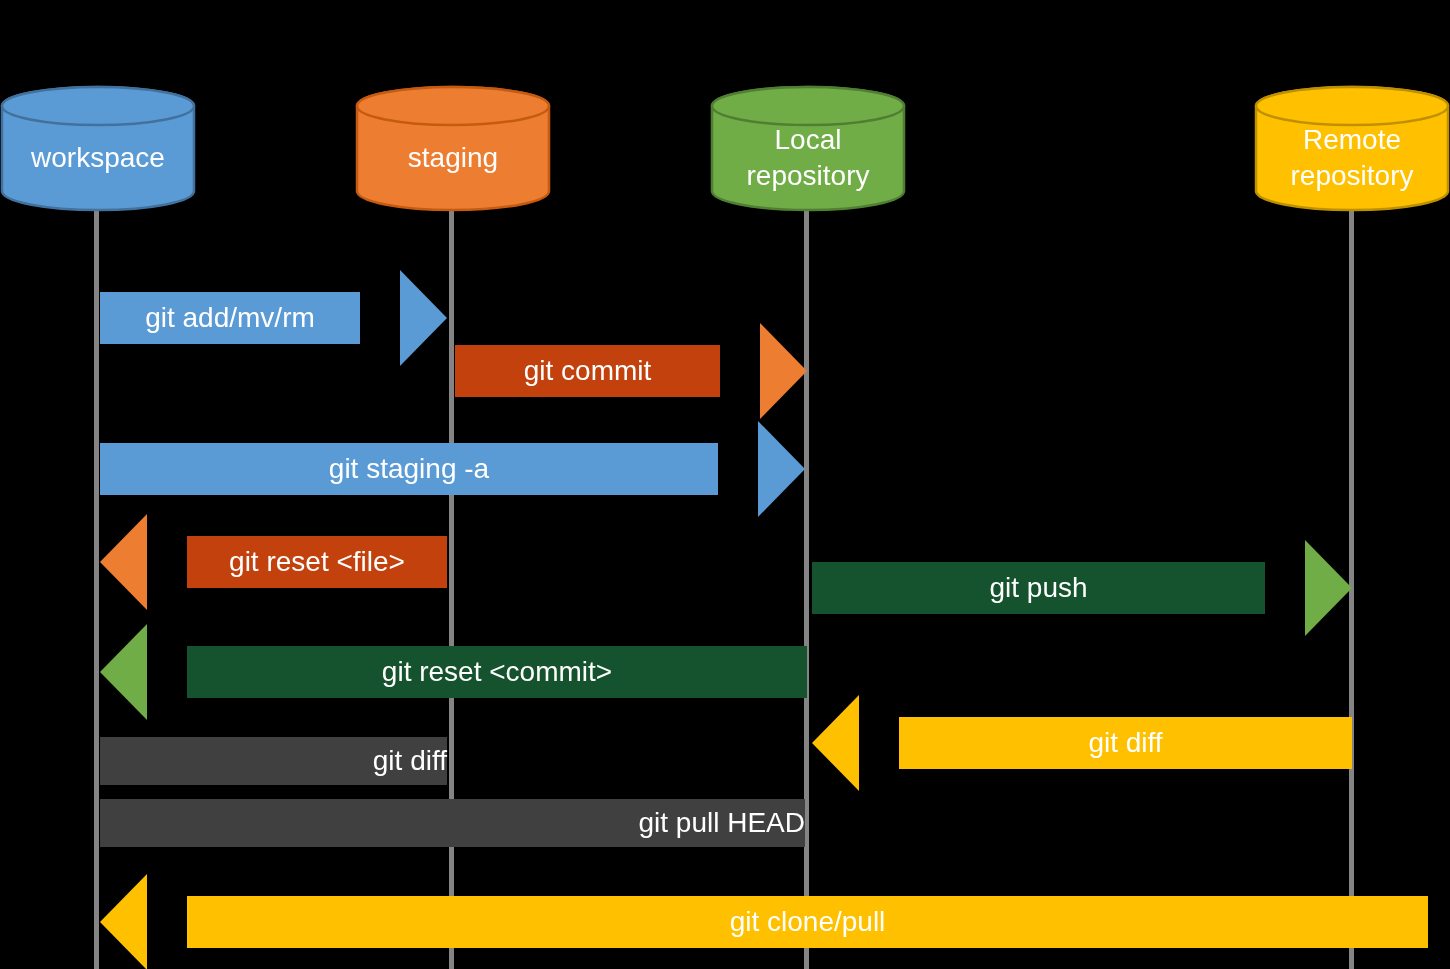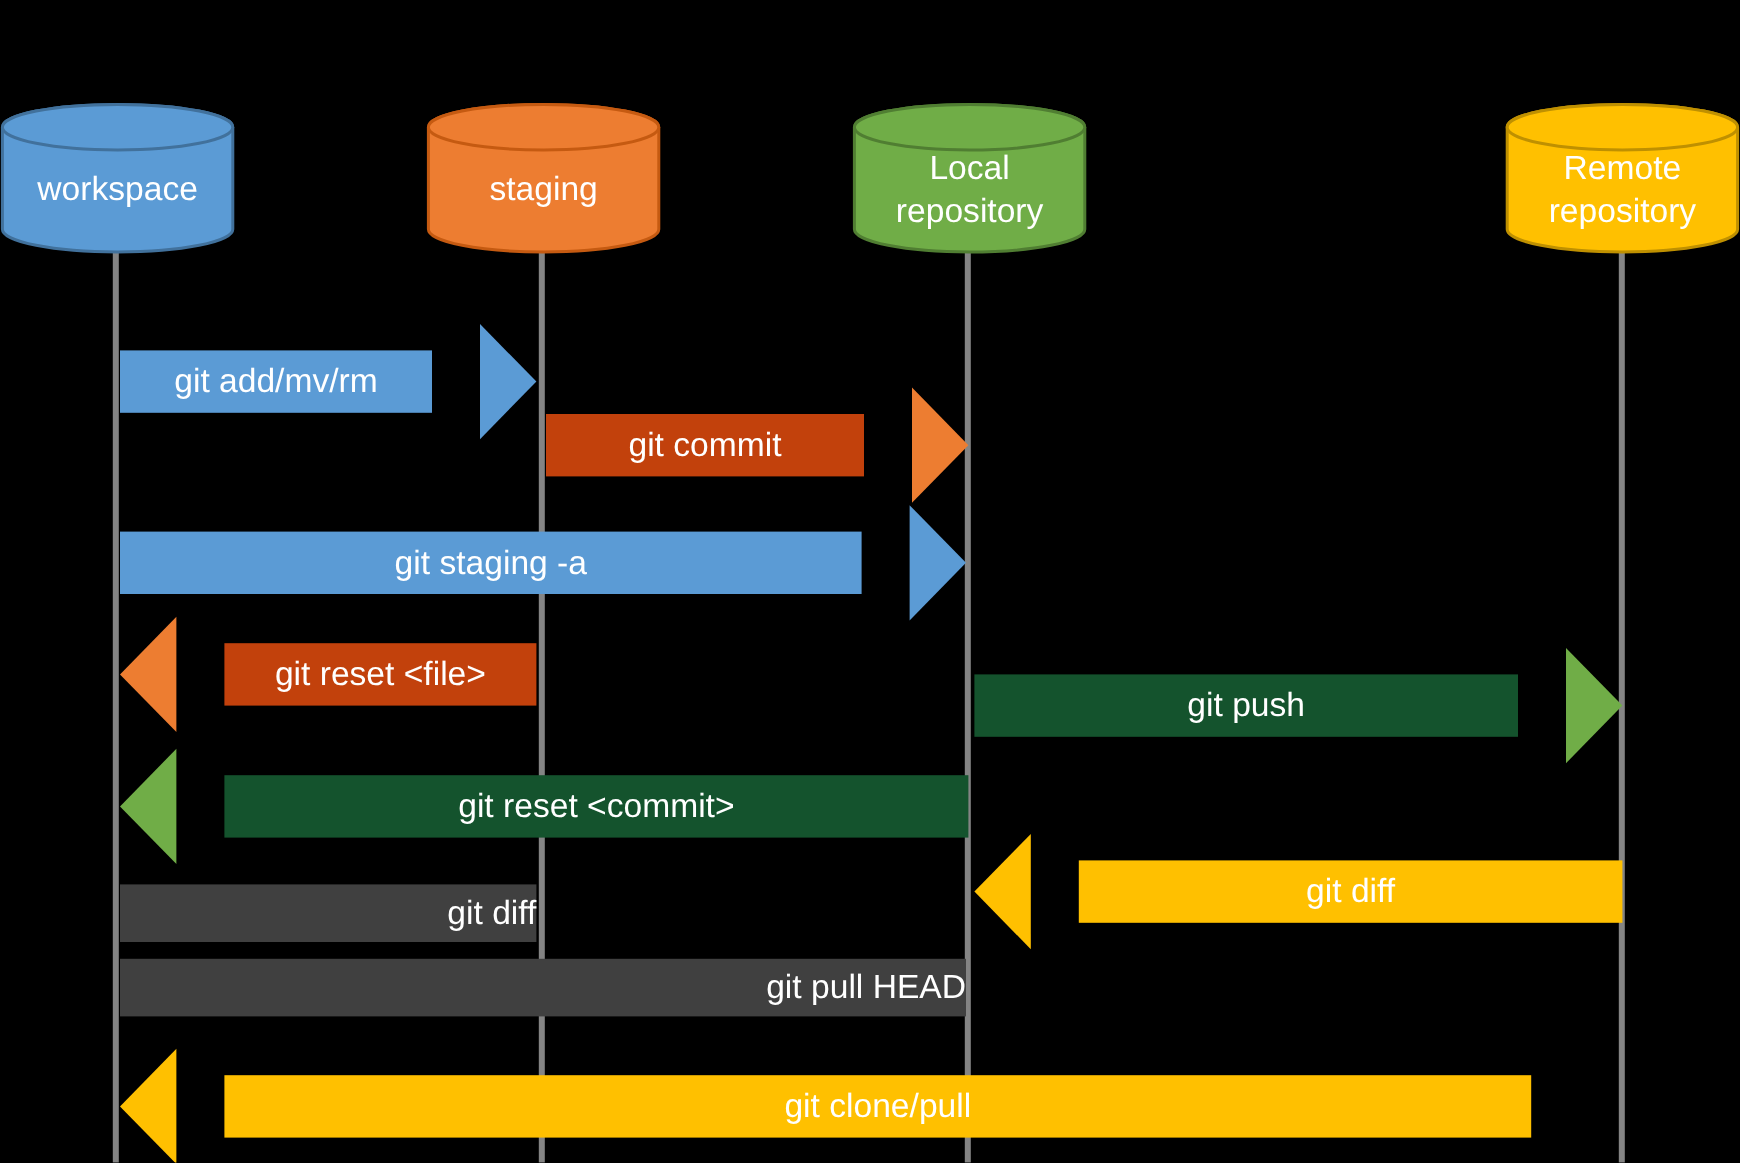--- a/index.html
+++ b/index.html
@@ -185,20 +185,20 @@
   </div>
 
   <div class="bar" style="left:100px;top:737px;width:347px">
     <span class="lbl">git diff</span>
   </div>
 
   <div class="bar" style="left:100px;top:799px;width:705px">
     <span class="lbl">git pull HEAD</span>
   </div>
 
-  <div class="arrow left yellow" style="left:100px;top:874px;width:1176px">
+  <div class="arrow left yellow" style="left:100px;top:874px;width:1328px">
     <div class="head"></div>
     <div class="body">
       <span class="lbl">git clone/pull</span>
     </div>
   </div>
 
 </div>
 
 </body></html>

